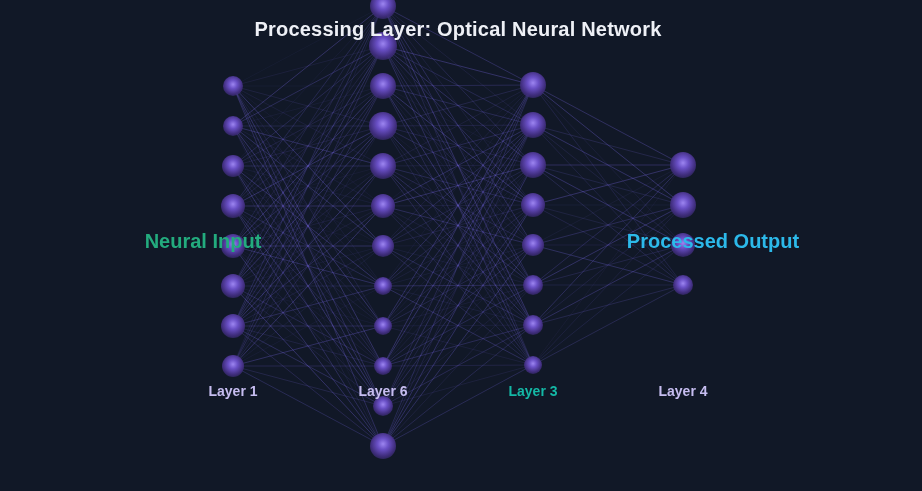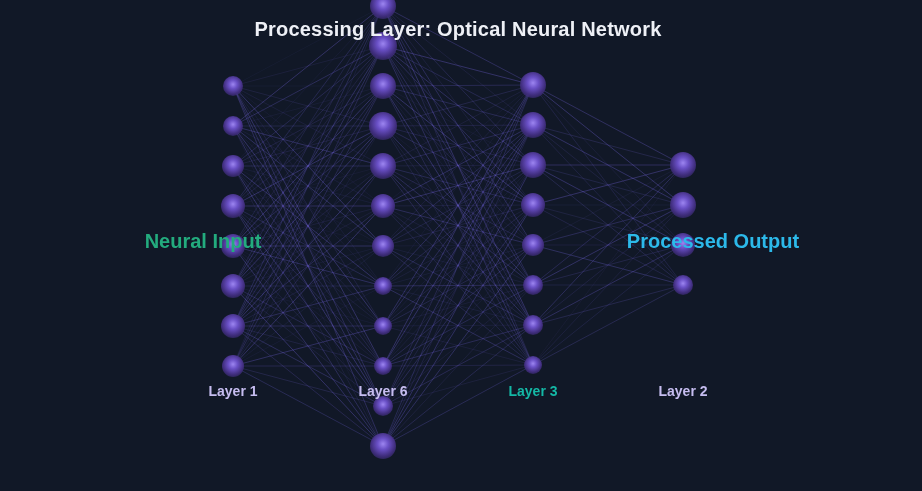--- a/index.html
+++ b/index.html
@@ -298,14 +298,14 @@
         <circle cx="683" cy="245" r="12" fill="url(#nodeGrad)"></circle>
         <circle cx="683" cy="285" r="10" fill="url(#nodeGrad)"></circle>
       </g>
     </svg>
   <div class="overlay-label main-title" id="main-title" style="left: 458px; top: 29px; color: rgb(238, 240, 246);">Processing Layer: Optical Neural Network</div>
   <div class="overlay-label anno-label" id="input-label" style="left: 203px; top: 241px; color: rgb(35, 171, 126);">Neural Input</div>
   <div class="overlay-label anno-label" id="output-label" style="left: 713px; top: 241px; color: rgb(44, 185, 234);">Processed Output</div>
 <div class="overlay-label layer-label" style="left: 233px; top: 391px; color: rgb(198, 189, 240);">Layer 1</div>
     <div class="overlay-label layer-label" style="left: 383px; top: 391px; color: rgb(198, 189, 240);">Layer 6</div>
     <div class="overlay-label layer-label" style="left: 533px; top: 391px; color: #14b8a6;">Layer 3</div>
-    <div class="overlay-label layer-label" style="left: 683px; top: 391px; color: rgb(198, 189, 240);">Layer 2</div>
+    <div class="overlay-label layer-label" style="left: 683px; top: 391px; color: rgb(198, 189, 240);">Layer 4</div>
   </div>
 
 </body></html>

